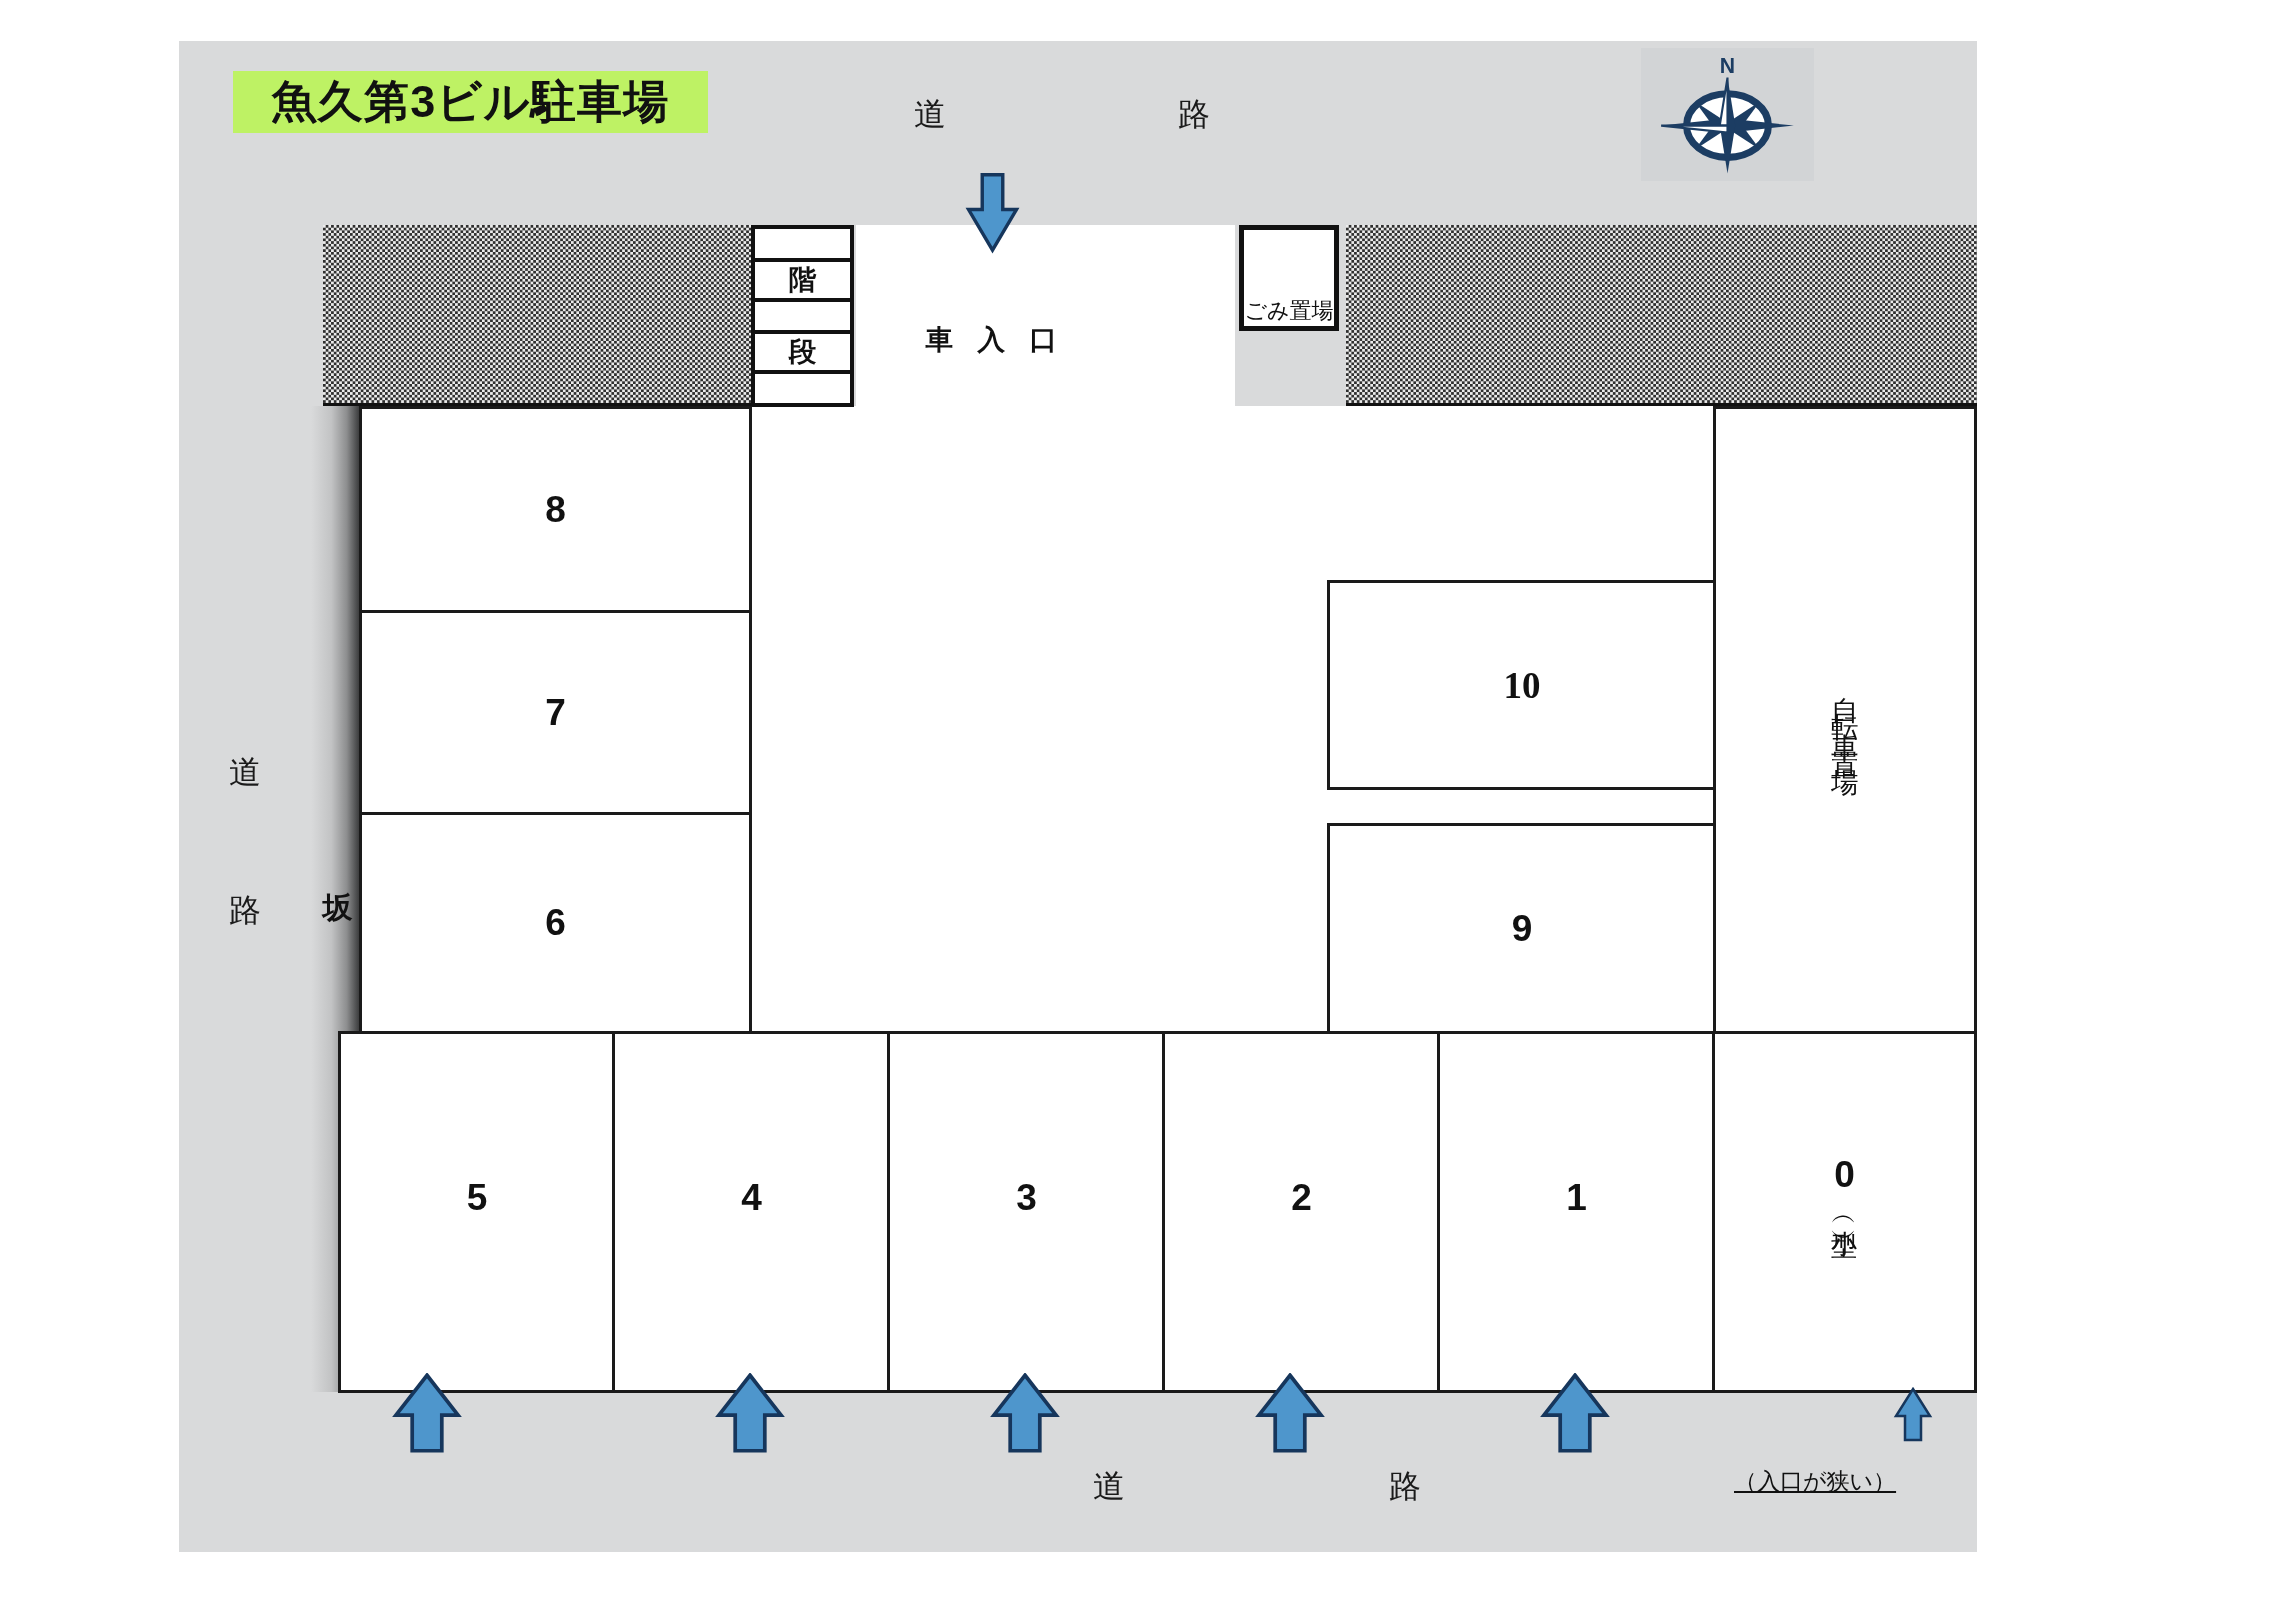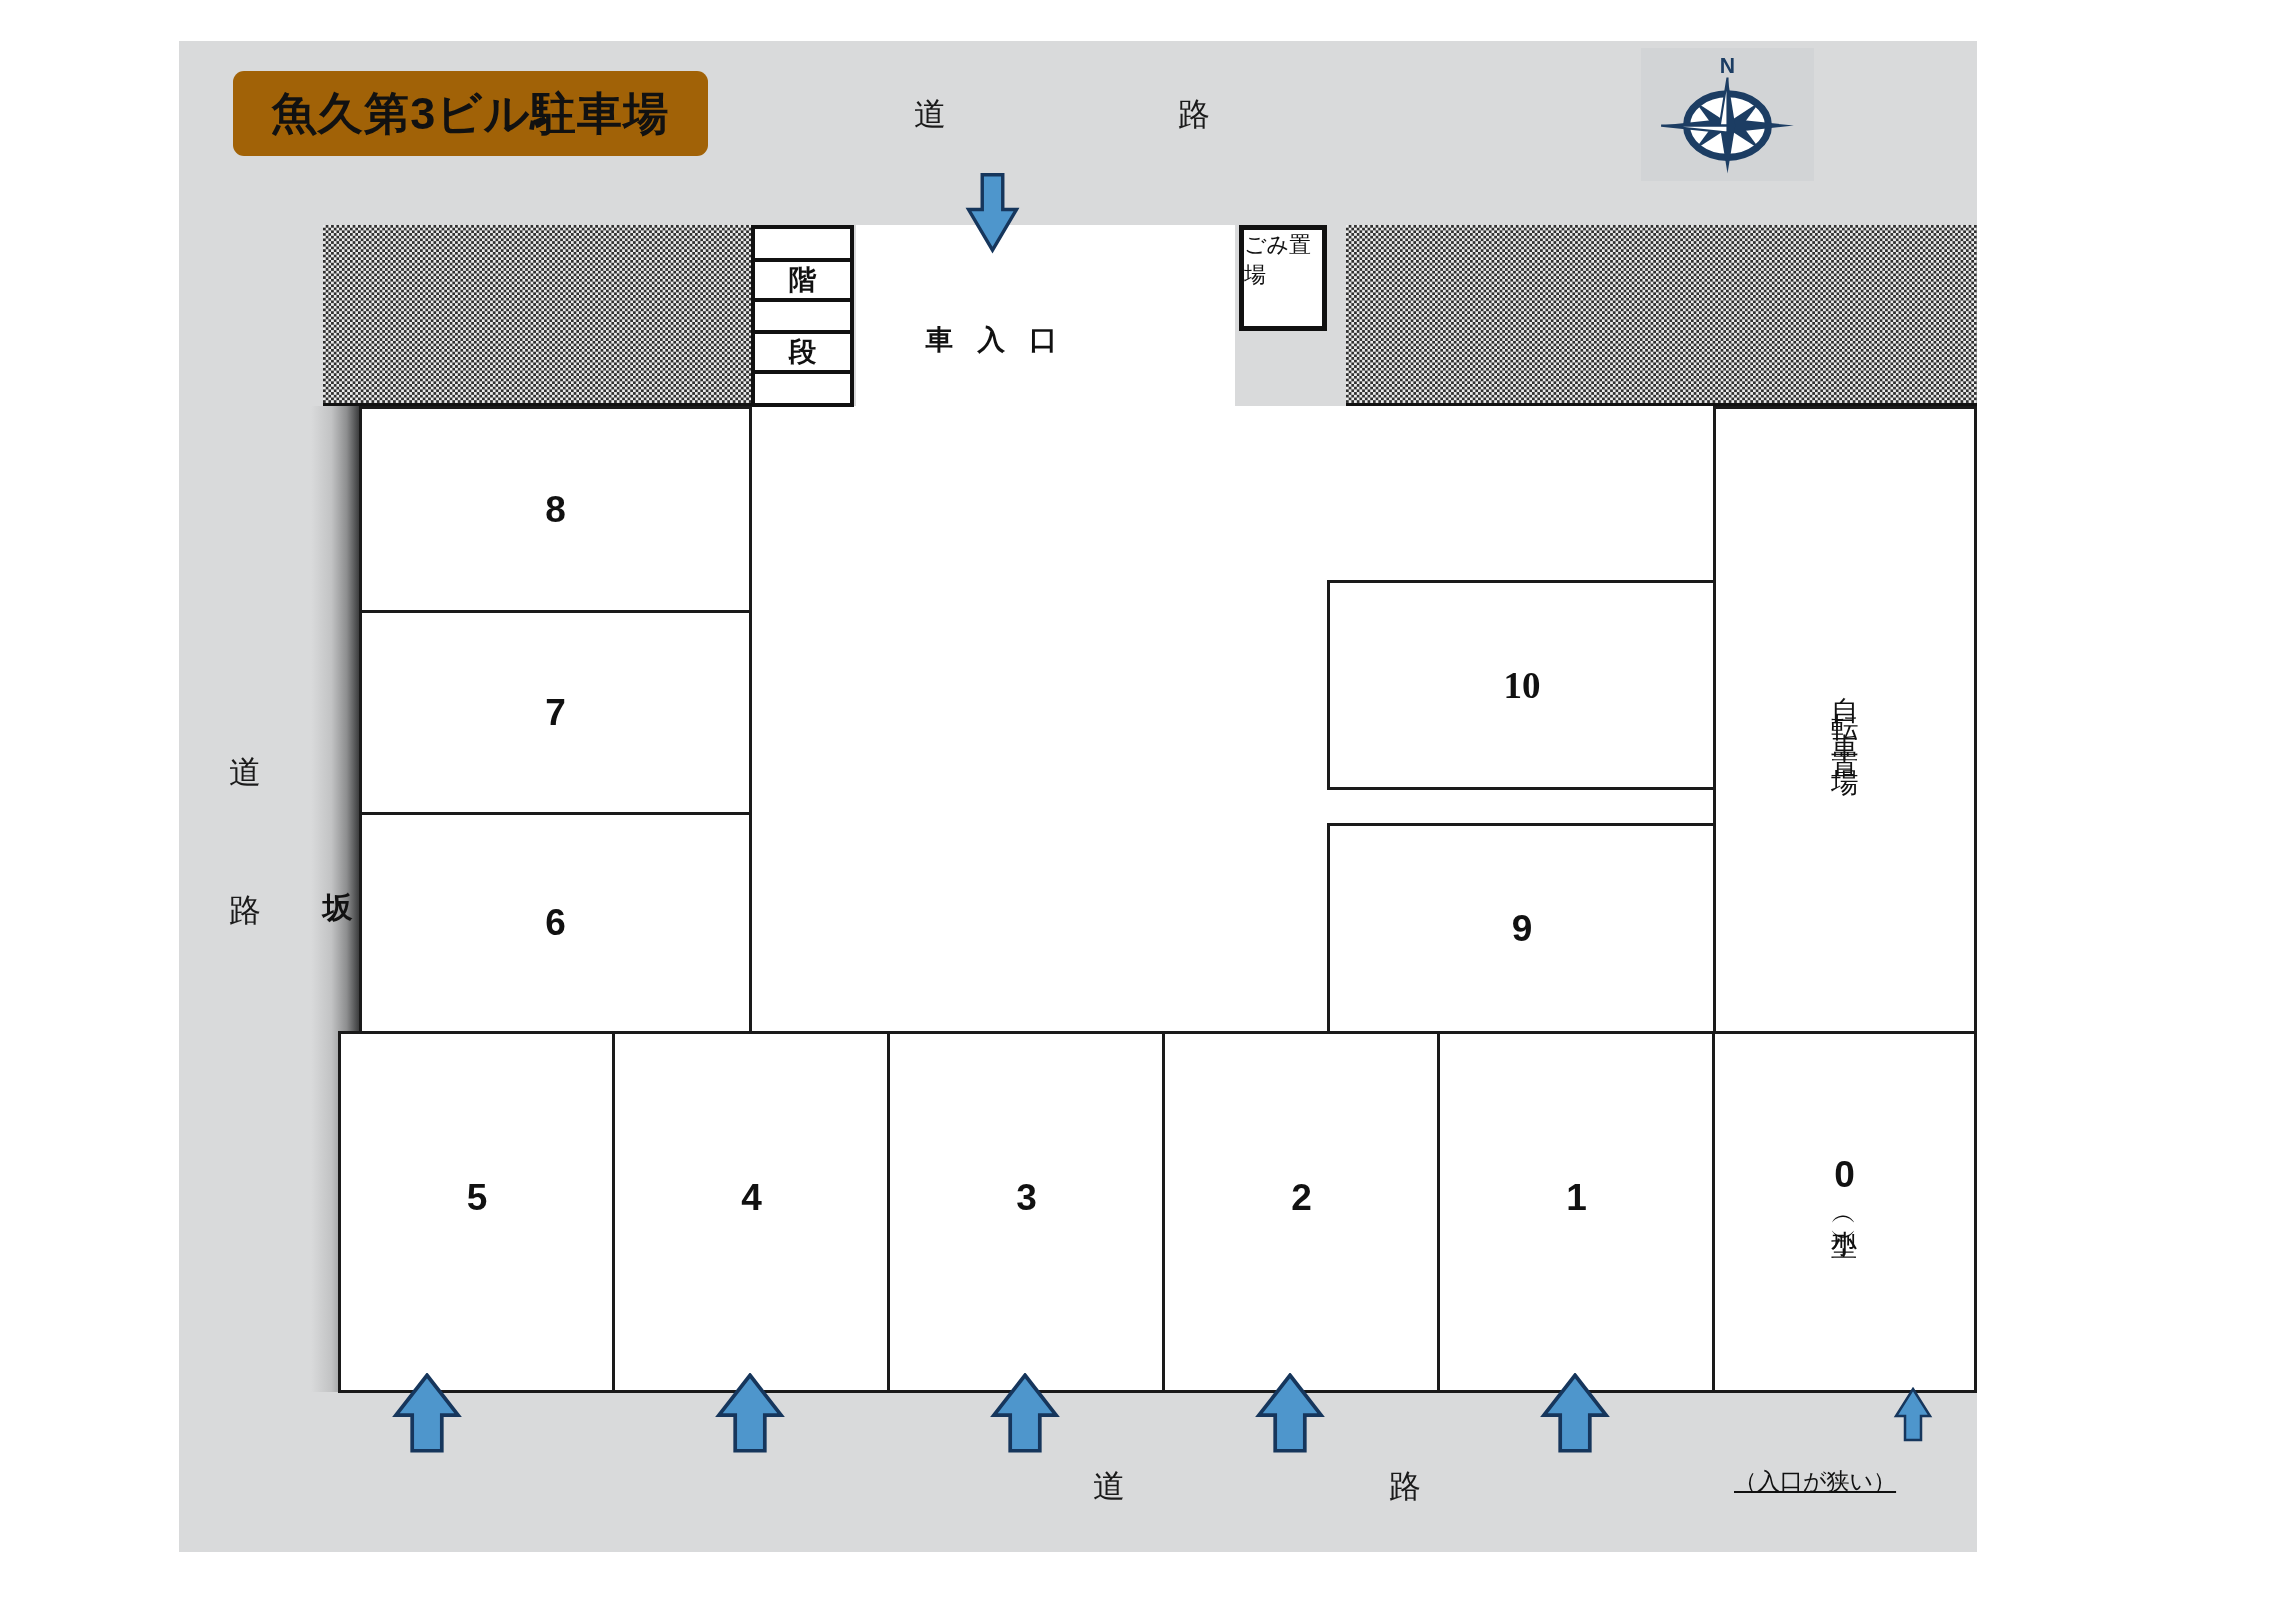--- a/index.html
+++ b/index.html
@@ -2,39 +2,39 @@
 <html style="font-size:9.6px"><head>
 <meta charset="utf-8">
 <style>
   html,body{margin:0;padding:0;background:#ffffff;}
   body{font-family:"Liberation Sans", sans-serif; -webkit-font-smoothing:antialiased;}
   #stage{position:relative;width:2295px;height:1622px;background:#ffffff;overflow:hidden;}
   .abs{position:absolute;}
   
   .canvas{left:179px;top:41px;width:1798px;height:1511px;background:#d9dadb;}
   
-  .title-box{left:233px;top:71px;width:475px;height:85px;background:#a16207;display:flex;align-items:center;justify-content:center;border-radius:11px;}
+  .title-box{left:233px;top:71px;width:475px;height:62px;background:#bef264;display:flex;align-items:center;justify-content:center;}
   .title-box span{font-size:45px;font-weight:bold;color:#111;letter-spacing:1.2px;}
   
   .road-char{width:66px;height:66px;display:flex;align-items:center;justify-content:center;font-size:32px;color:#1a1a1a;}
   
   .compass-tile{left:1641px;top:48px;width:173px;height:133px;background:#d2d4d6;display:flex;align-items:center;justify-content:center;}
   
   .wall{background:repeating-conic-gradient(#2f2f2f 0% 25%, #ececec 0% 50%);background-size:5.4px 5.4px;border-bottom:3.6px solid #111;box-sizing:border-box;}
   .wall-left{left:323px;top:225px;width:429px;height:181px;}
   .wall-right{left:1346px;top:225px;width:631px;height:181px;}
   
   .lot-interior{left:362px;top:406px;width:1615px;height:986px;background:#ffffff;}
   .entrance-gap{left:856px;top:225px;width:379px;height:185px;background:#ffffff;}
   
   .stairs{left:751px;top:225px;width:103px;height:182px;display:flex;flex-direction:column;}
   .stair-row{flex:1;background:#fff;border:4.2px solid #111;margin-top:-4.2px;box-sizing:border-box;display:flex;align-items:center;justify-content:center;font-size:27.5px;font-weight:bold;color:#111;}
   .stair-row:first-child{margin-top:0;}
   
-  .gomi{left:1239px;top:225px;width:88px;height:106px;background:#fff;border:5.4px solid #111;box-sizing:border-box;display:flex;align-items:flex-start;justify-content:center;}
+  .gomi{left:1239px;top:225px;width:100px;height:106px;background:#fff;border:5.4px solid #111;box-sizing:border-box;display:flex;align-items:flex-end;justify-content:center;}
   .gomi span{font-size:22px;color:#111;}
   
   .slope{left:311px;top:406px;width:51px;height:986px;background:linear-gradient(90deg,#d9dadb 0%,#c2c3c4 40%,#8d8e8f 70%,#4a4b4c 90%,#2c2c2c 100%);}
   .saka{left:312px;top:887px;width:51px;height:42px;display:flex;align-items:center;justify-content:center;font-size:30px;font-weight:bold;color:#111;}
   
   .pbox{background:#ffffff;border:3.6px solid #1a1a1a;box-sizing:border-box;display:flex;align-items:center;justify-content:center;}
   .pnum{font-size:37px;font-weight:bold;color:#111;}
   .b8{left:359px;top:406px;width:393px;height:207px;}
   .b7{left:359px;top:610px;width:393px;height:206px;}
   .b6{left:359px;top:812px;width:393px;height:222px;}

